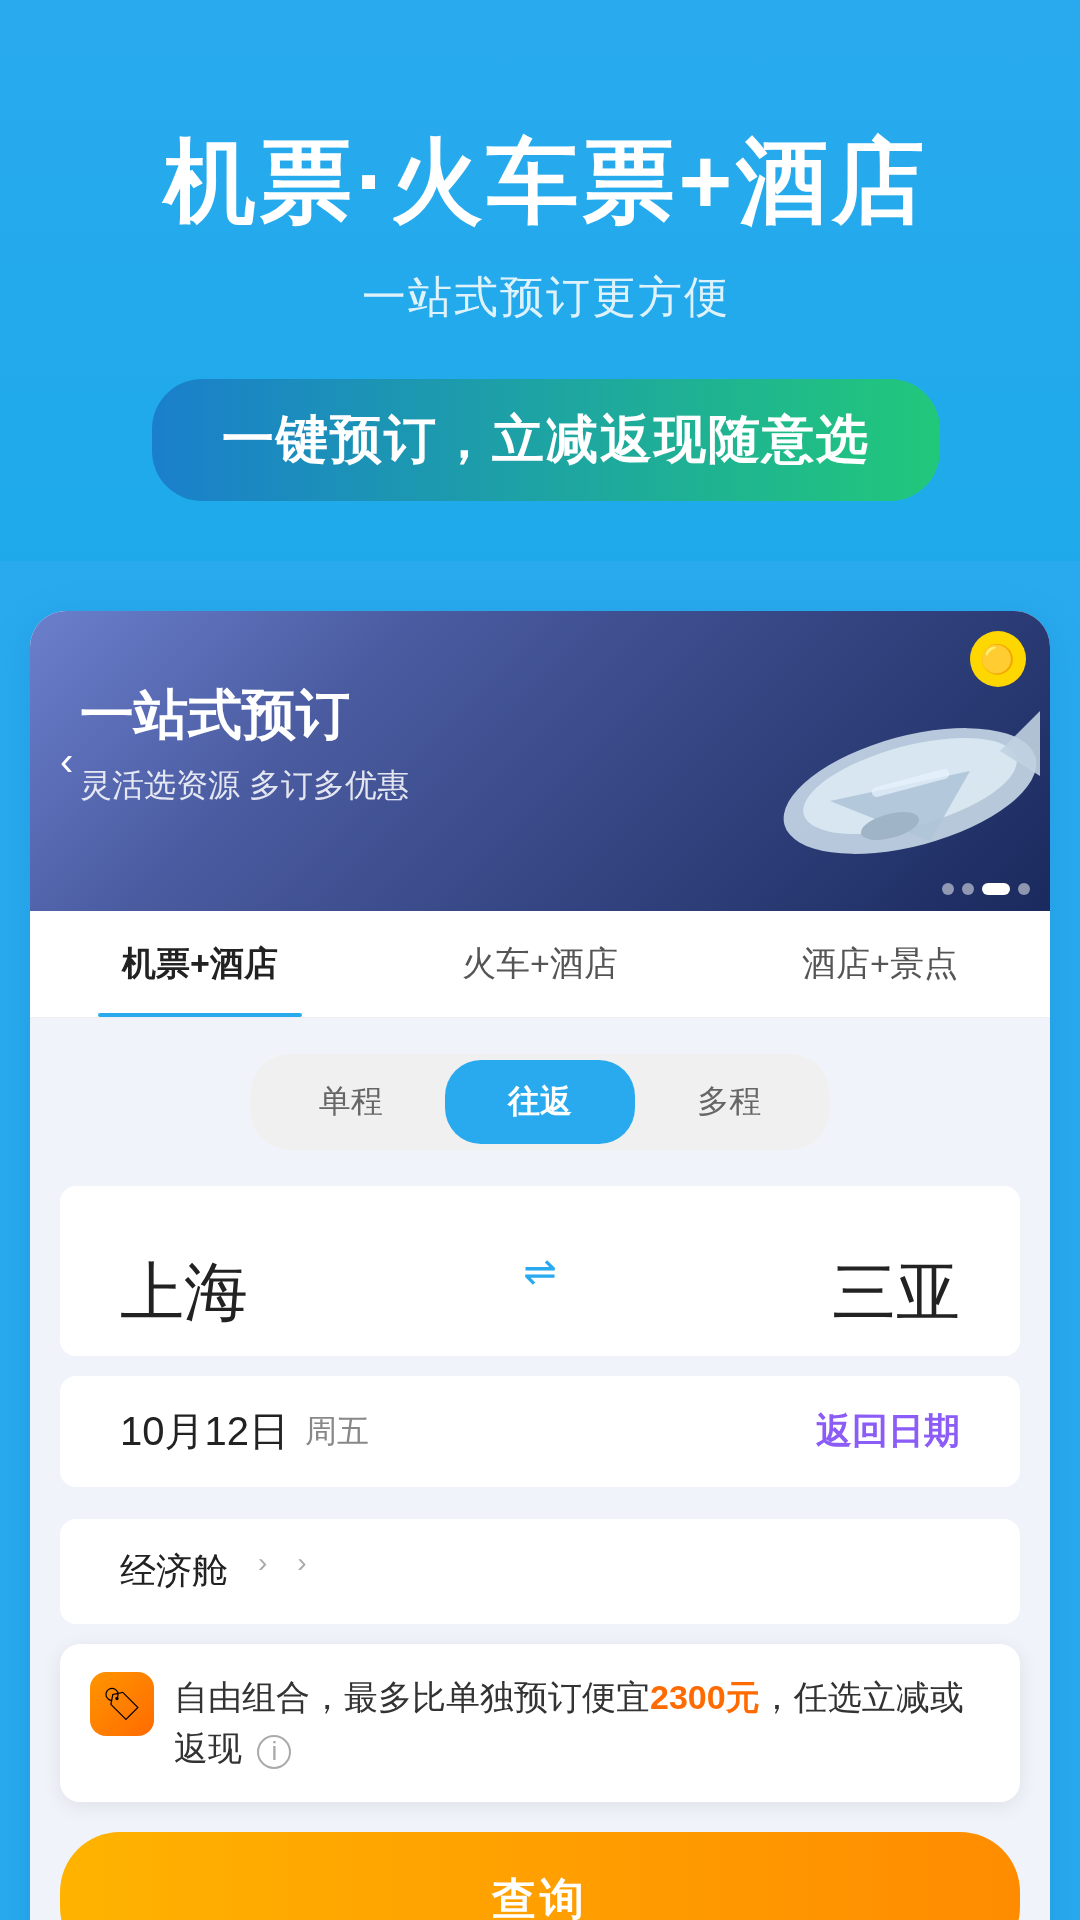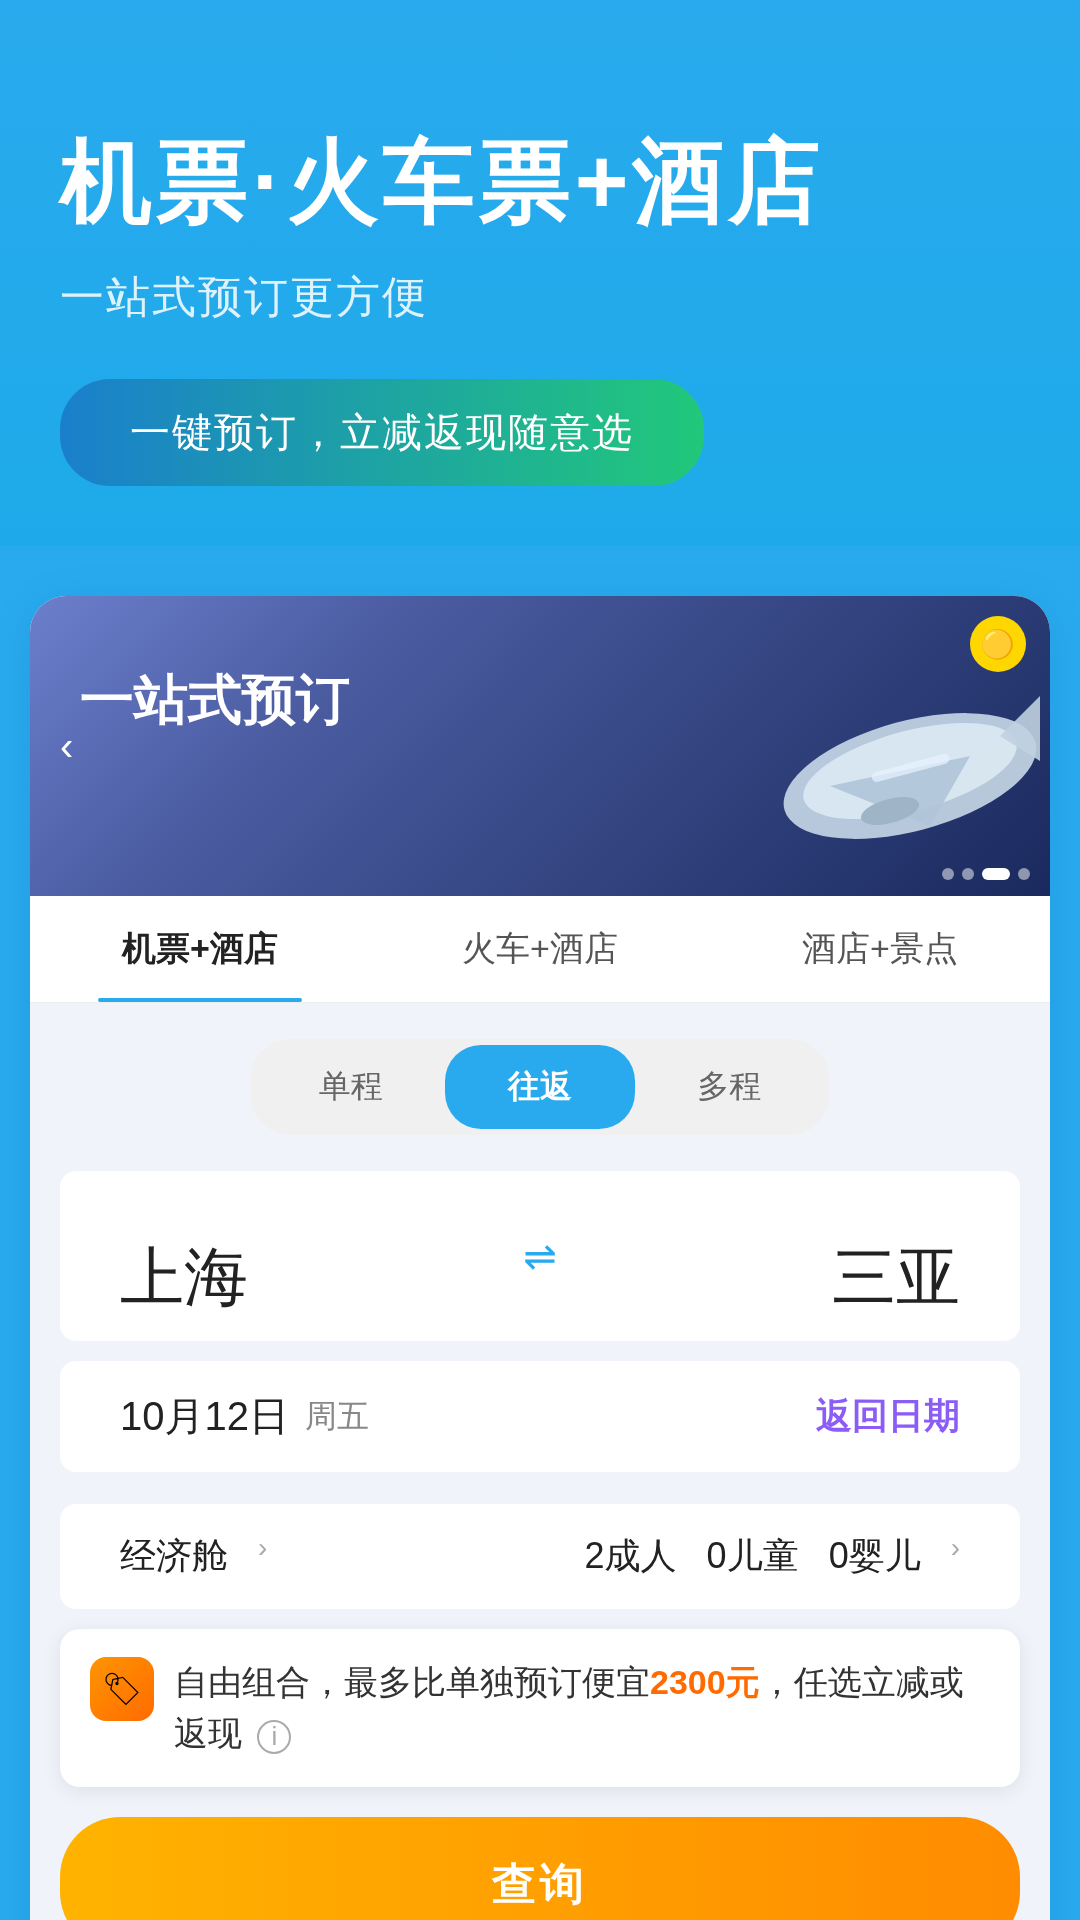--- a/index.html
+++ b/index.html
@@ -9,40 +9,41 @@
       min-height: 1920px;
       background: #29AAEE;
       font-family: -apple-system, "PingFang SC", "Helvetica Neue", Arial, sans-serif;
       overflow-x: hidden;
     }
 
     
     .hero {
       background: linear-gradient(180deg, #29AAEE 0%, #1EAAEA 100%);
       padding: 120px 48px 60px 60px;
+      text-align: center;
     }
     .hero-title {
       font-size: 92px;
       font-weight: 800;
       color: #fff;
       letter-spacing: 4px;
       margin-bottom: 24px;
     }
     .hero-subtitle {
       font-size: 44px;
       color: rgba(255,255,255,0.85);
       margin-bottom: 52px;
       letter-spacing: 2px;
     }
     .hero-cta {
       display: inline-block;
       background: linear-gradient(90deg, #1A7FCC 0%, #21C87A 100%);
       color: #fff;
-      font-size: 40px;
-      font-weight: 400;
+      font-size: 52px;
+      font-weight: 700;
       padding: 26px 70px;
       border-radius: 50px;
       letter-spacing: 2px;
     }
 
     
     .card-section {
       padding: 50px 30px 0 30px;
       position: relative;
     }
@@ -348,20 +349,21 @@
 
         <polygon points="370,120 410,80 410,145" fill="#C0D0E0" opacity="0.9"></polygon>
 
         <ellipse cx="260" cy="195" rx="30" ry="12" fill="#A0B4C8" transform="rotate(-15 260 195)"></ellipse>
 
         <rect x="240" y="147" width="80" height="10" rx="5" fill="#E8F4FF" opacity="0.7" transform="rotate(-15 280 150)"></rect>
       </svg>
       <div class="card-banner-back">‹</div>
       <div class="card-banner-text">
         <div class="banner-title">一站式预订</div>
+        <div class="banner-sub">灵活选资源  多订多优惠</div>
       </div>
       <div class="card-banner-badge">
         <span>🟡</span>
       </div>
       <div class="banner-dots">
         <div class="dot"></div>
         <div class="dot"></div>
         <div class="dot active"></div>
         <div class="dot"></div>
       </div>
@@ -387,27 +389,20 @@
 
     <div class="date-row">
       <div class="date-left">10月12日</div>
       <div class="date-day">周五</div>
       <div class="date-return">返回日期</div>
     </div>
 
     <div class="cabin-row">
       <div class="cabin-class">经济舱</div>
       <span class="cabin-arrow">›</span>
-      <div class="cabin-pax">
-        <span>2</span><span>成人</span>
-        &nbsp;
-        <span>0</span><span>儿童</span>
-        &nbsp;
-        <span>0</span><span>婴儿</span>
-      </div>
       <span class="cabin-arrow2">›</span>
     </div>
 
     <div class="promo-banner">
       <div class="promo-icon">🏷</div>
       <div class="promo-text">
         <span>自由组合，最多比单独预订便宜</span><span class="promo-highlight">2300元</span><span>，任选立减或返现</span>
         <span class="promo-info">i</span>
       </div>
     </div>

